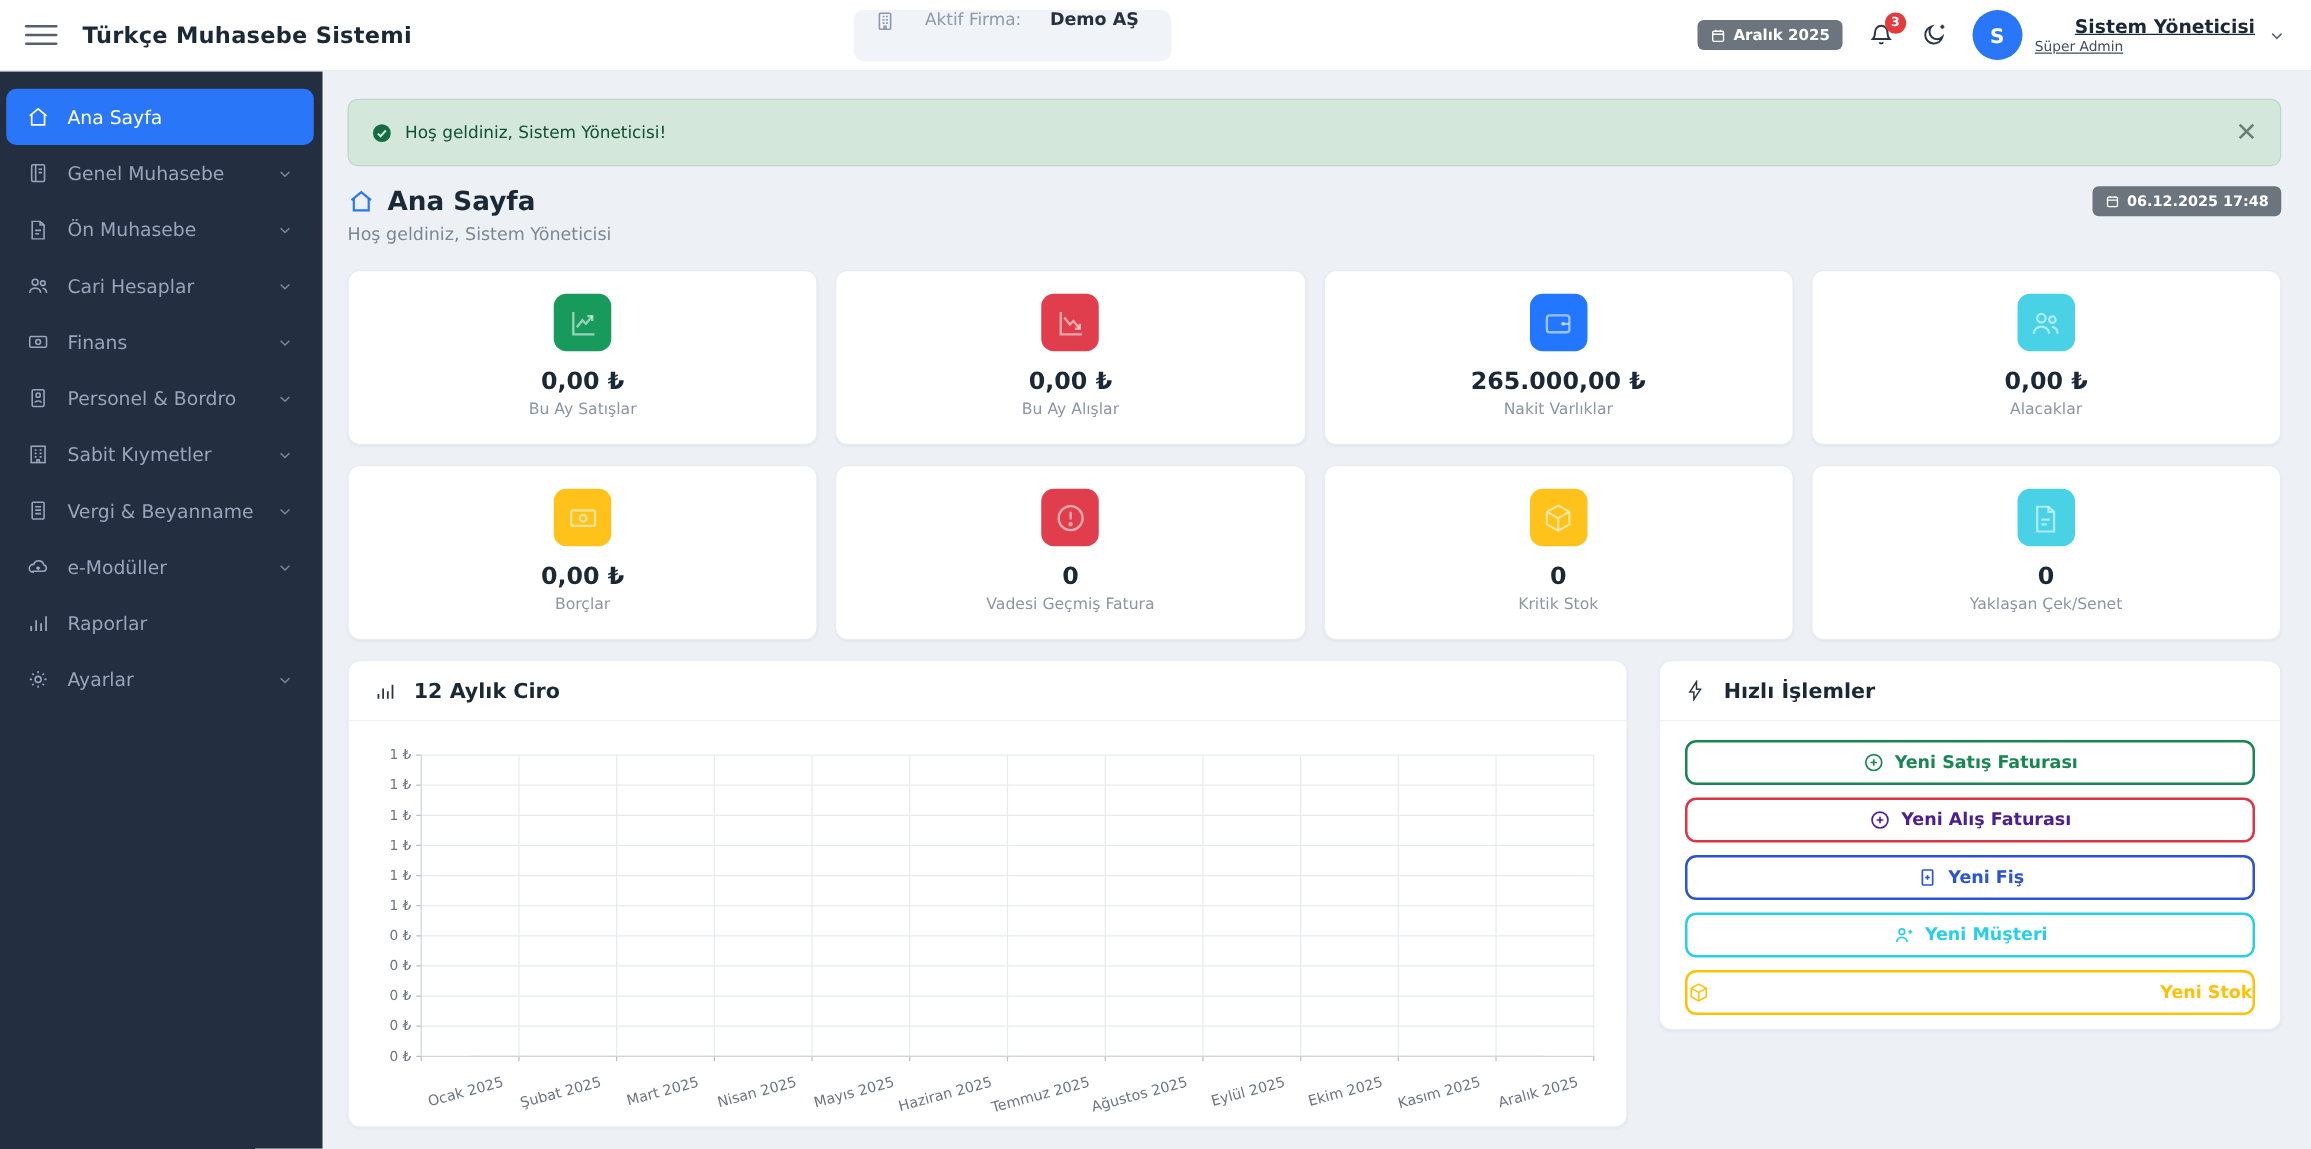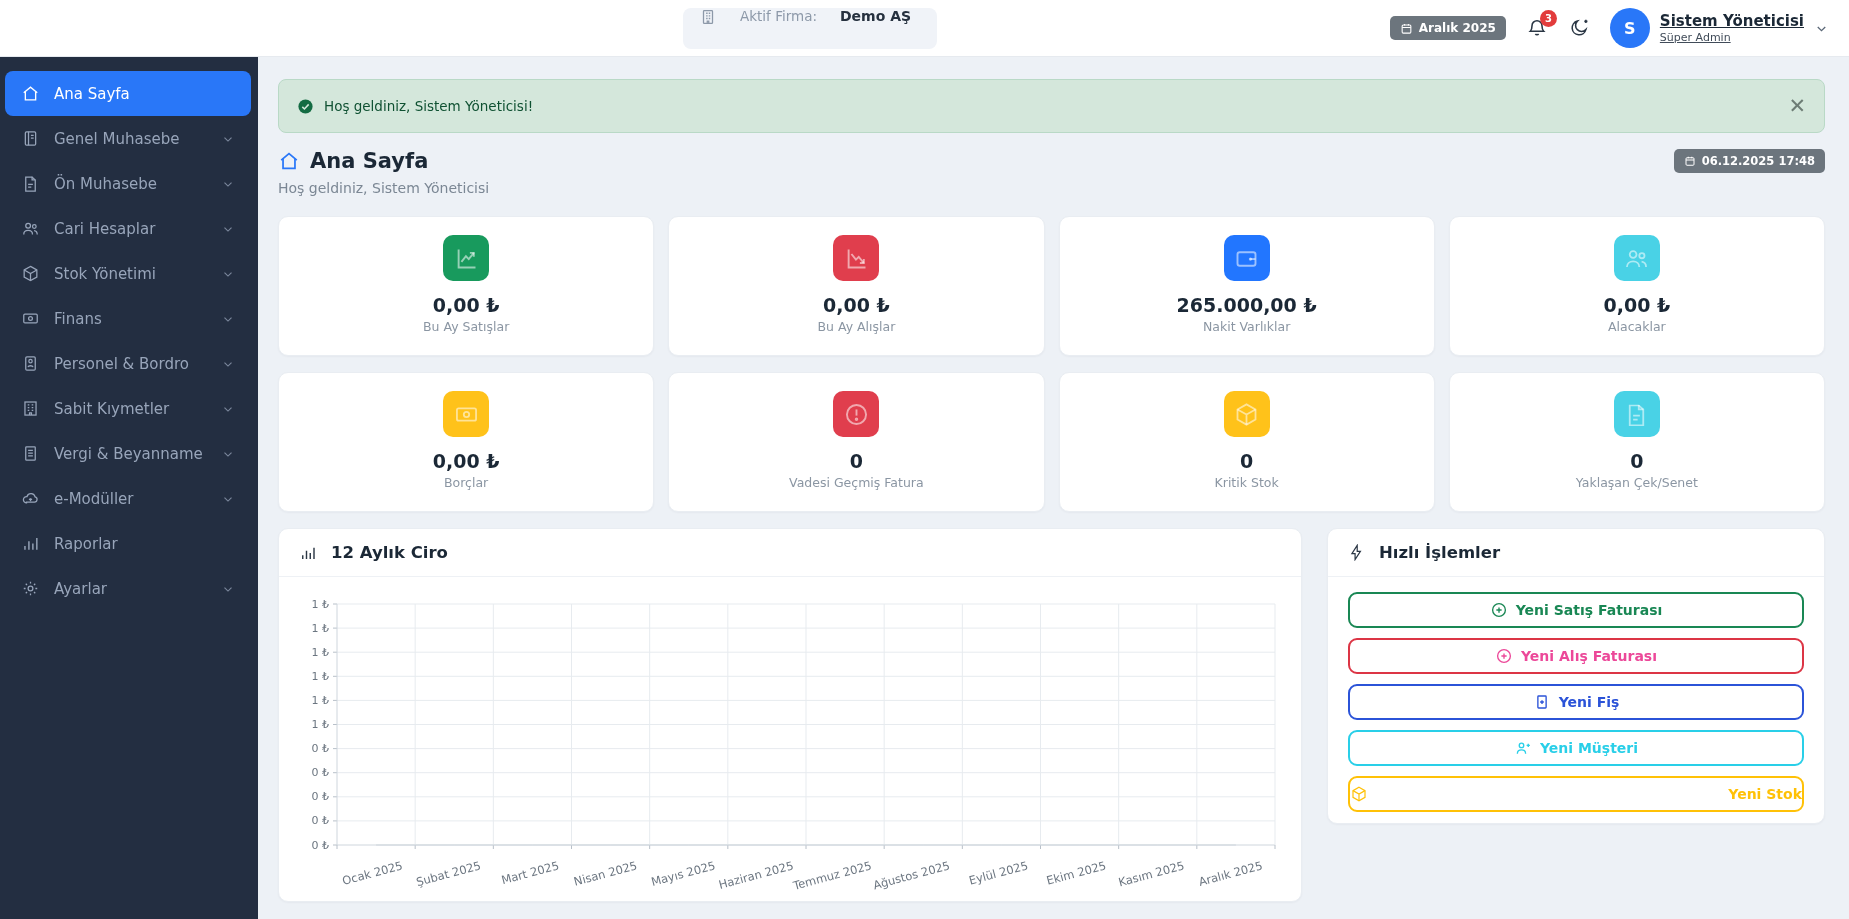--- a/index.html
+++ b/index.html
@@ -15,21 +15,21 @@
   .firm-box { position:absolute; left:683px; top:8px; height:41px; background:#f0f3f8; border-radius:8px; display:flex; align-items:flex-start; gap:23px; padding:0 26px 0 16px; cursor:pointer; }
   .firm-label { color:#8d99a9; font-size:13.5px; }
   .firm-name { color:#26313f; font-size:14px; font-weight:700; }
   .tb-right { margin-left:auto; display:flex; align-items:center; gap:20px; }
   .badge-dark { background:#6c757d; color:#fff; border-radius:5px; font-size:12px; font-weight:600; padding:5px 10px; display:inline-flex; align-items:center; gap:6px; }
   .bell-wrap { position:relative; cursor:pointer; display:flex; }
   .bell-badge { position:absolute; top:-7px; right:-9px; min-width:17px; height:17px; background:#e23c3c; color:#fff; border-radius:50%; font-size:10px; font-weight:700; display:flex; align-items:center; justify-content:center; padding:0 3px; }
   .moon-btn { cursor:pointer; display:flex; }
   .user-menu { display:flex; align-items:center; gap:10px; cursor:pointer; }
   .avatar { width:40px; height:40px; border-radius:50%; background:#2977f8; color:#fff; font-size:16px; font-weight:700; display:flex; align-items:center; justify-content:center; }
-  .user-name { font-size:15px; font-weight:700; color:#1b2836; text-decoration:underline; line-height:1.25; }
+  .user-name { font-size:15px; font-weight:700; color:#1b2836; text-decoration:underline; line-height:1.25;margin-left:32px; }
   .user-role { font-size:11px; color:#3c4document6552; color:#414c59; text-decoration:underline; }
 
   
   .sidebar { position:absolute; top:57px; left:0; bottom:0; width:258px; background:#232e41; padding-top:14px; }
   .side-item { display:flex; align-items:center; gap:14px; height:45px; padding:0 16px; color:#98a5ba; font-size:15px; cursor:pointer; border-radius:8px; margin:0 7px 0 5px; }
   .side-item .ic svg { width:19px; height:19px; display:block; }
   .side-item.active { background:#2977f8; color:#fff; }
   .side-label { white-space:nowrap; }
   .chev { margin-left:auto; opacity:.75; }
   .chev svg { width:14px !important; height:14px !important; }
@@ -69,20 +69,28 @@
 
   .ic { display:inline-flex; }
   .ic svg { width:18px; height:18px; display:block; }
 </style>
 </head>
 <body>
 
 <div class="app">
 
   <header class="topbar">
+    <div class="tb-left">
+      <div class="hamburger">
+          <span></span>
+          <span></span>
+          <span></span>
+        </div>
+      <div class="app-title">Türkçe Muhasebe Sistemi</div>
+    </div>
     <div class="firm-box">
       <span class="ic" style="color:#8d99a9">
           <svg viewBox="0 0 24 24" fill="none" stroke="currentColor" stroke-width="1.7">
             <rect x="6" y="3.5" width="12" height="17" rx="1"></rect>
             <path d="M9.5 7h2M13 7h2M9.5 10.5h2M13 10.5h2M9.5 14h2M13 14h2M11 20.5v-3h2v3"></path>
           </svg>
         </span>
       <span class="firm-label">Aktif Firma:</span>
       <span class="firm-name">Demo AŞ</span>
     </div>
@@ -170,34 +178,20 @@
         <div class="side-item">
           <span class="ic ">
             <svg viewBox="0 0 24 24" fill="none" stroke="currentColor" stroke-width="1.6">
               <circle cx="9" cy="8.5" r="3"></circle>
               <path d="M3.5 19.5c0-3 2.4-5 5.5-5s5.5 2 5.5 5"></path>
               <circle cx="16.8" cy="9.5" r="2.3"></circle>
               <path d="M16.5 14.7c2.5.3 4 2.2 4 4.8"></path>
             </svg>
           </span>
           <span class="side-label">Cari Hesaplar</span>
-          <span class="ic chev">
-            <svg viewBox="0 0 24 24" fill="none" stroke="currentColor" stroke-width="2">
-              <path d="M6 9.5l6 6 6-6"></path>
-            </svg>
-          </span>
-        </div>
-        <div class="side-item">
-          <span class="ic ">
-            <svg viewBox="0 0 24 24" fill="none" stroke="currentColor" stroke-width="1.6">
-              <path d="M12 3l8 4.5v9L12 21l-8-4.5v-9L12 3z"></path>
-              <path d="M4 7.5l8 4.5 8-4.5M12 12v9"></path>
-            </svg>
-          </span>
-          <span class="side-label">Stok Yönetimi</span>
           <span class="ic chev">
             <svg viewBox="0 0 24 24" fill="none" stroke="currentColor" stroke-width="2">
               <path d="M6 9.5l6 6 6-6"></path>
             </svg>
           </span>
         </div>
         <div class="side-item">
           <span class="ic ">
             <svg viewBox="0 0 24 24" fill="none" stroke="currentColor" stroke-width="1.6">
               <rect x="3.5" y="6.5" width="17" height="11" rx="1.5"></rect>
@@ -523,21 +517,21 @@
         <div class="qa-list" id="qa-list">
             <button class="qa-btn" style="color: rgb(25, 135, 84); border-color: rgb(25, 135, 84);">
               <span class="ic ">
                 <svg viewBox="0 0 24 24" fill="none" stroke="currentColor" stroke-width="1.8">
                   <circle cx="12" cy="12" r="8.5"></circle>
                   <path d="M12 8.5v7M8.5 12h7"></path>
                 </svg>
               </span>
               <span>Yeni Satış Faturası</span>
             </button>
-            <button class="qa-btn" style="color: #ec4899; border-color: rgb(220, 53, 69);">
+            <button class="qa-btn" style="color: #4c1d95; border-color: rgb(220, 53, 69);">
               <span class="ic ">
                 <svg viewBox="0 0 24 24" fill="none" stroke="currentColor" stroke-width="1.8">
                   <circle cx="12" cy="12" r="8.5"></circle>
                   <path d="M12 8.5v7M8.5 12h7"></path>
                 </svg>
               </span>
               <span>Yeni Alış Faturası</span>
             </button>
             <button class="qa-btn" style="color: rgb(43, 83, 216); border-color: rgb(43, 83, 216);">
               <span class="ic ">

